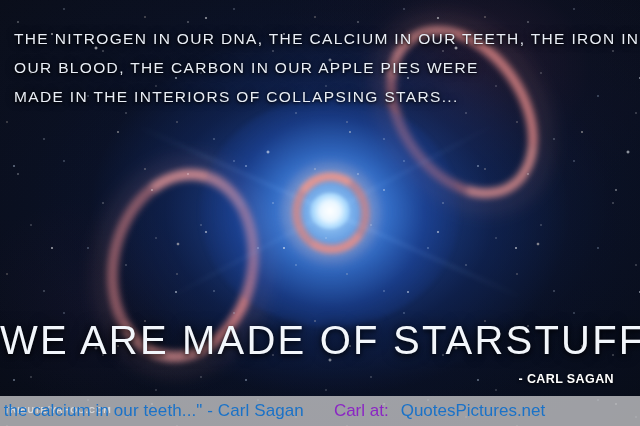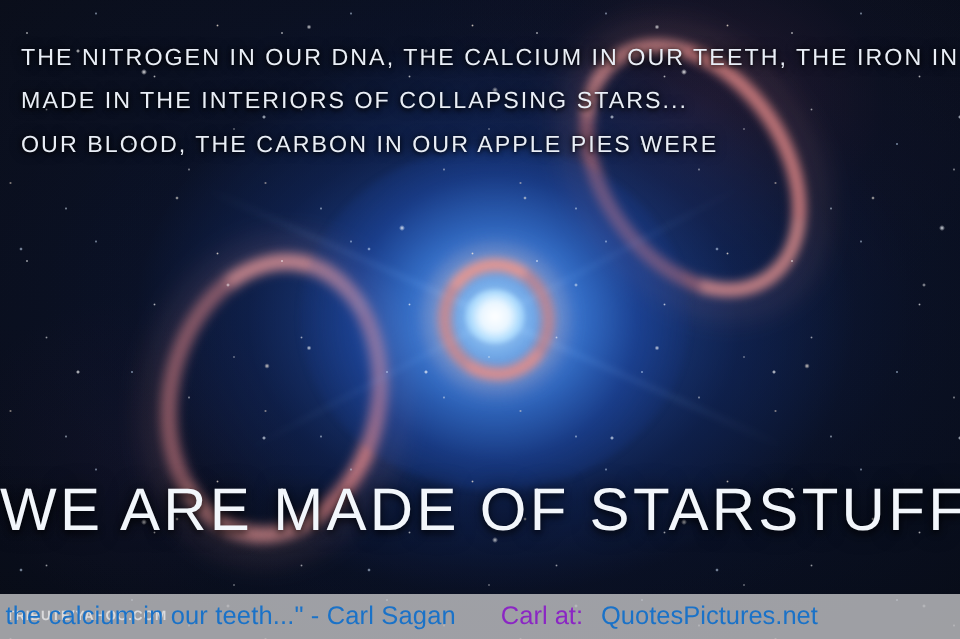--- a/index.html
+++ b/index.html
@@ -267,26 +267,27 @@
     <div class="ring" id="ring-center"></div>
     <div id="core-bright"></div>
   </div>
 
   <div class="bg-layer" id="stars-fine"></div>
   <div class="bg-layer" id="stars-mid"></div>
   <div class="bg-layer" id="stars-bright"></div>
 
   <div id="quote-lines">
     <span class="quote-line">The nitrogen in our DNA, the calcium in our teeth, the iron in</span>
+    <span class="quote-line">our blood, the carbon in our apple pies were</span>
     <span class="quote-line">made in the interiors of collapsing stars...</span>
-    <span class="quote-line">our blood, the carbon in our apple pies were</span>
   </div>
 
   <div id="headline">We are made of starstuff</div>
 
+  <div id="attribution">- CARL SAGAN</div>
 
   <div id="caption-bar">
     <span id="caption-watermark">TRIBUTE/YAHOO.COM</span>
     <span id="caption-quote">, the calcium in our teeth..." - Carl Sagan</span>
     <span id="caption-more">Carl at:</span>
     <span id="caption-site">QuotesPictures.net</span>
   </div>
 
 </div>
 

